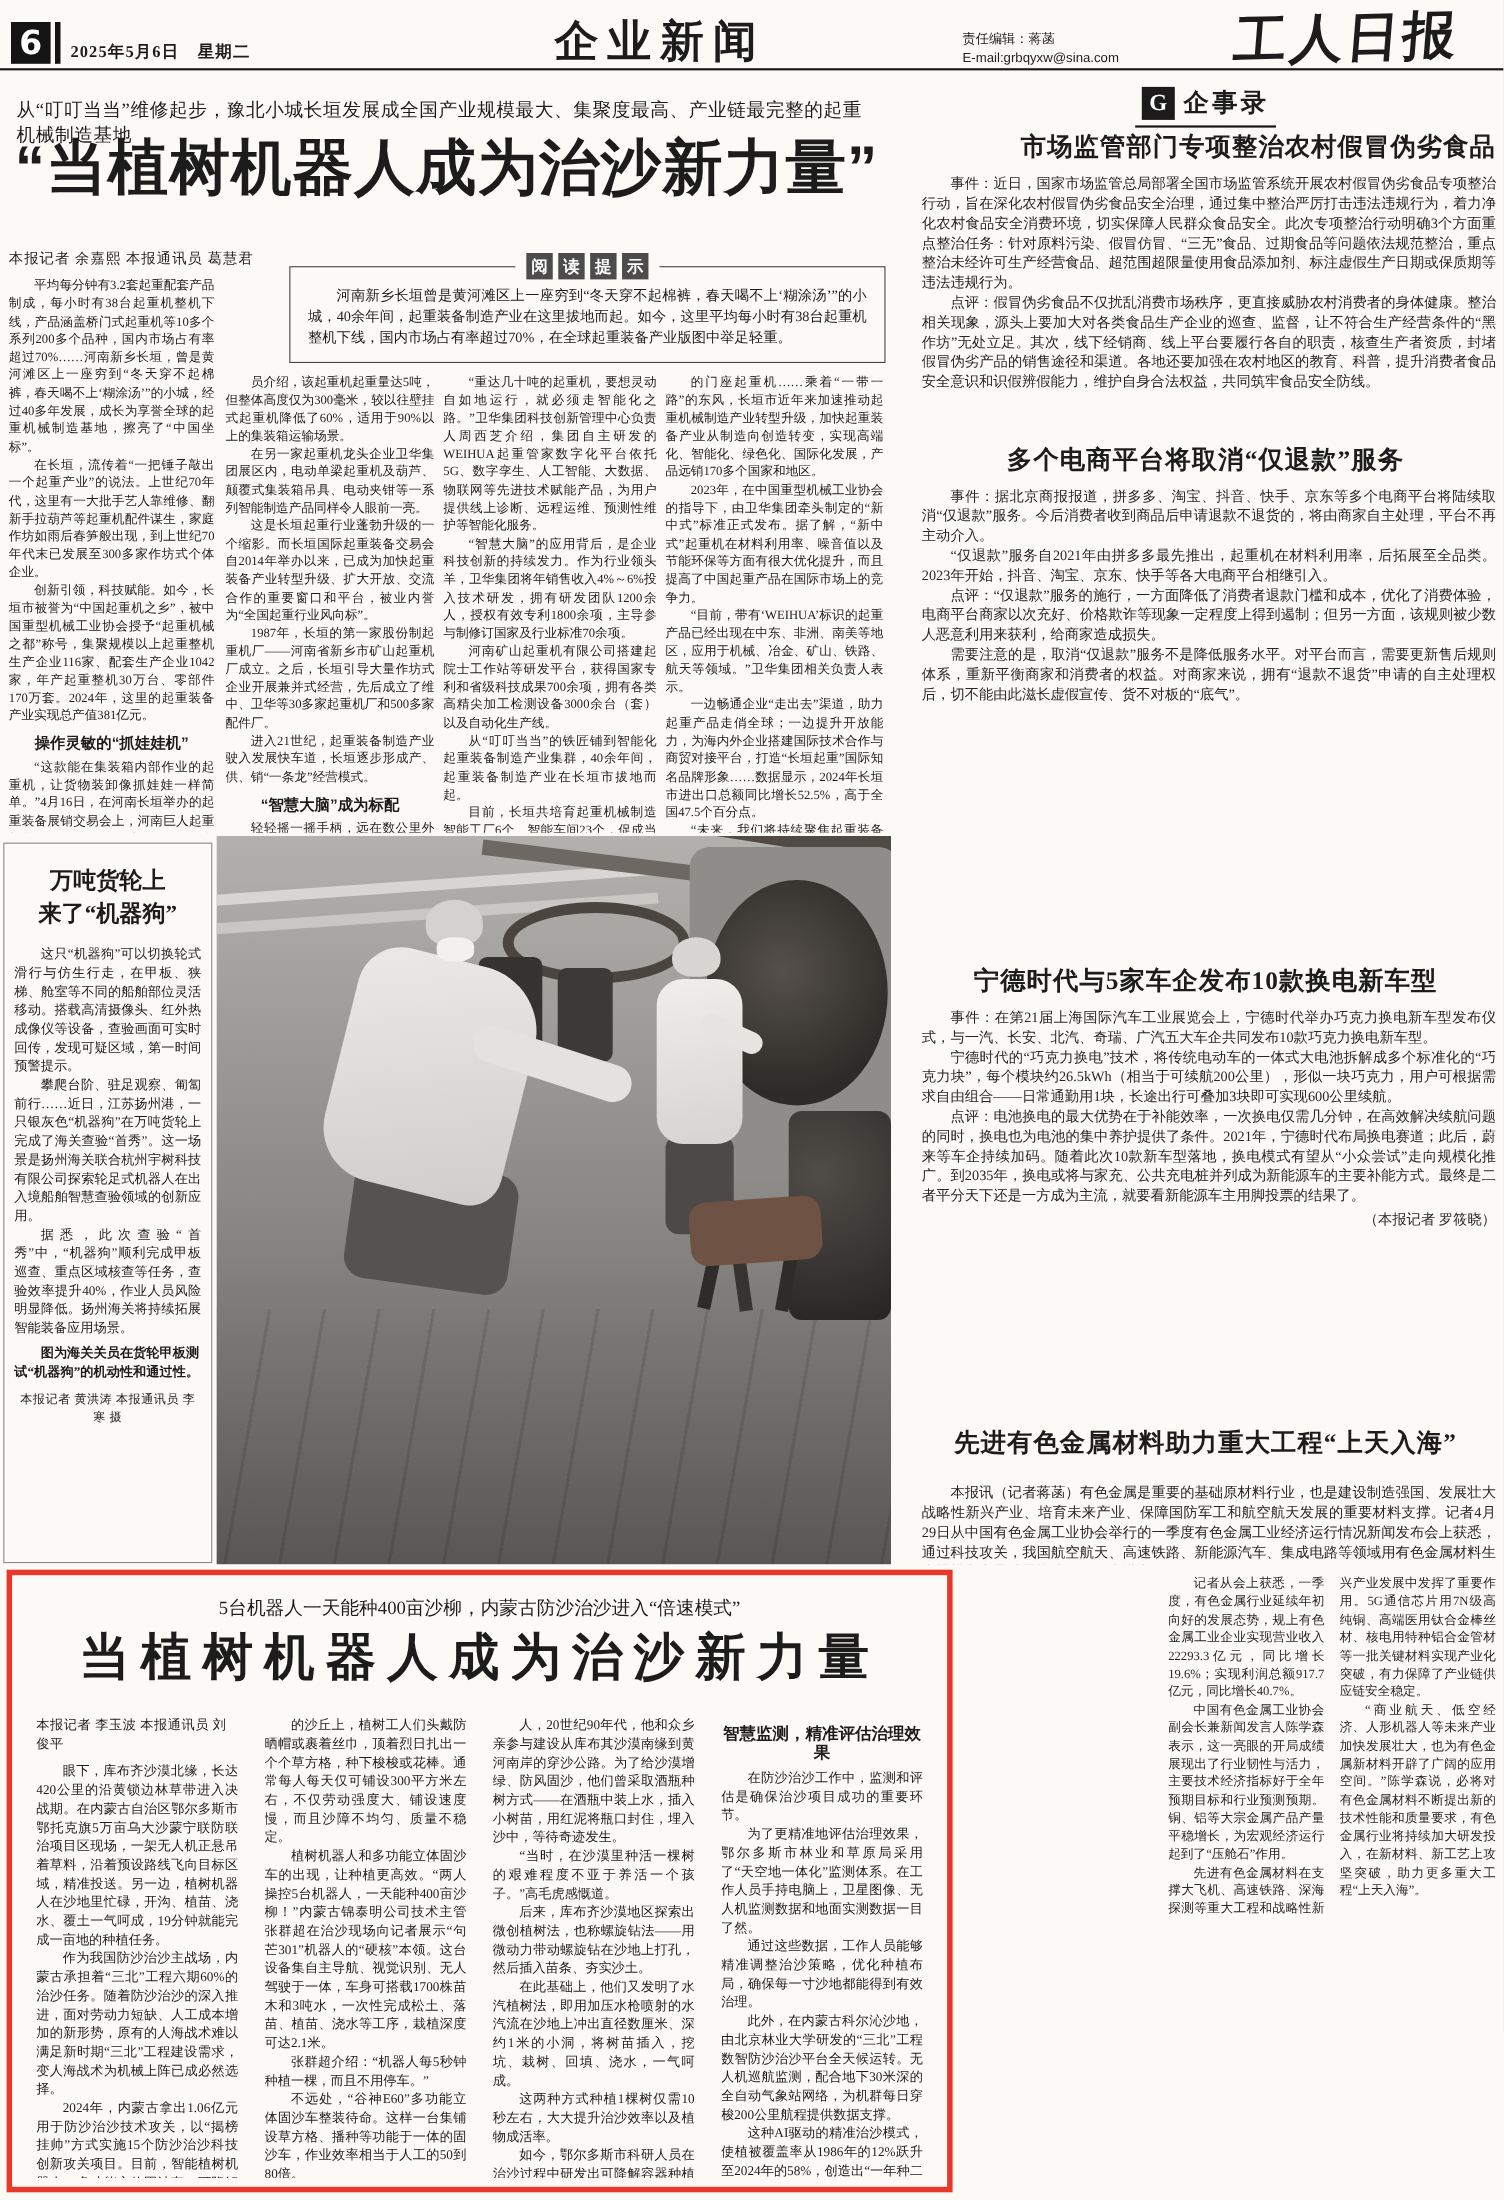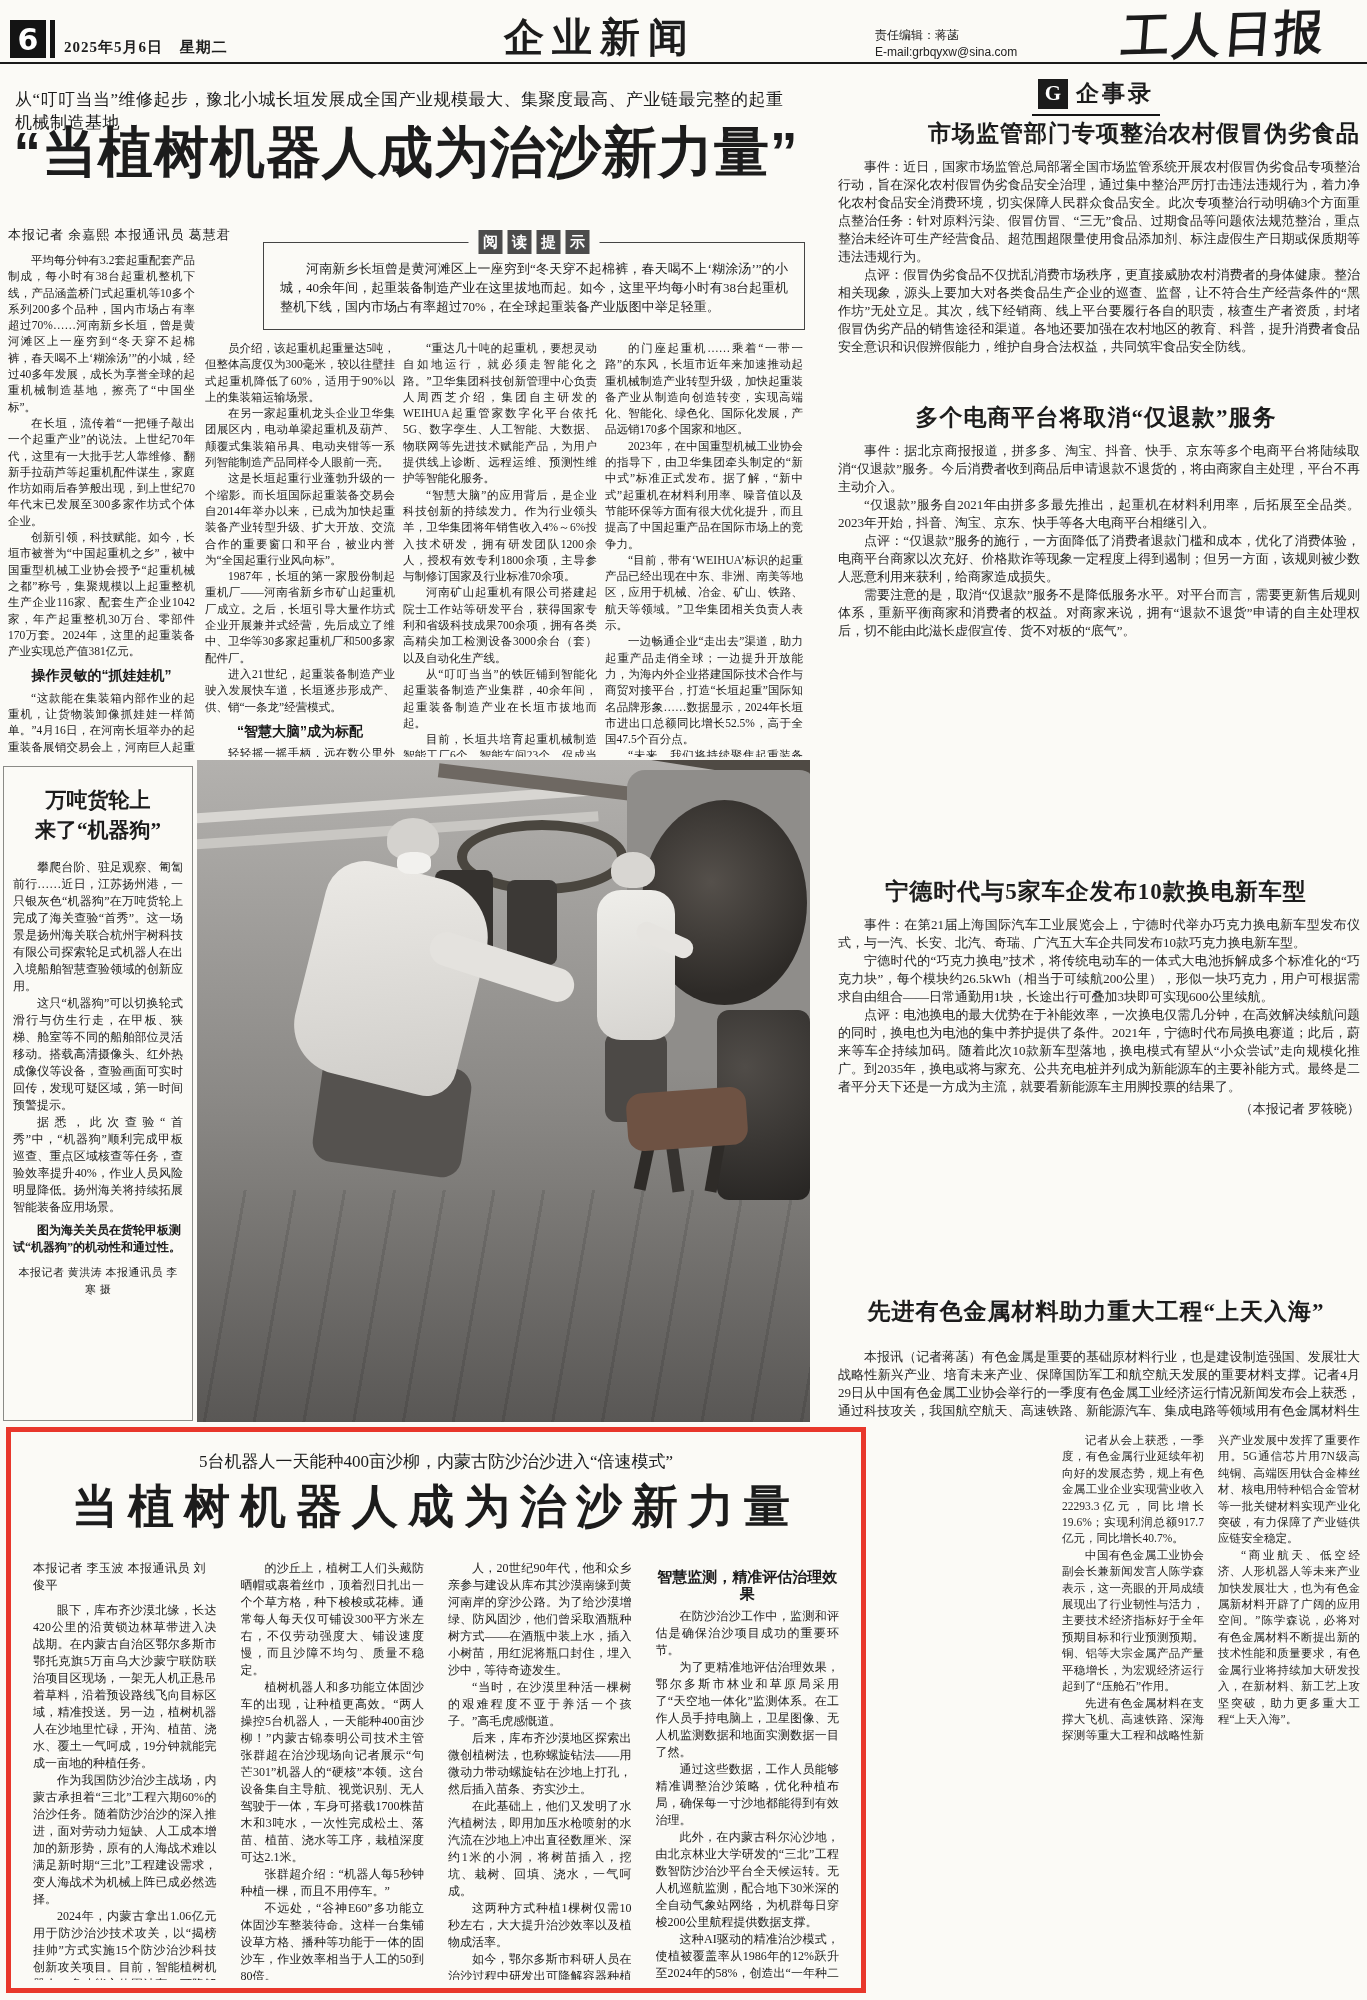--- a/index.html
+++ b/index.html
@@ -175,22 +175,22 @@
       <div class="blk blk-p">一边畅通企业“走出去”渠道，助力起重产品走俏全球；一边提升开放能力，为海内外企业搭建国际技术合作与商贸对接平台，打造“长垣起重”国际知名品牌形象……数据显示，2024年长垣市进出口总额同比增长52.5%，高于全国47.5个百分点。</div>
       <div class="blk blk-p">“未来，我们将持续聚焦起重装备制造产业补链强链延链重点环节，加快起重装备智能化、制造服务化、生产绿色化、管理网络化、配套本地化发展，叫响‘长垣起重’国际品牌。”长垣市相关负责人表示。</div>
     </div>
 
   <div class="abs ncol" id="sidebar">
     <div class="head">
       <div>万吨货轮上</div>
       <div>来了“机器狗”</div>
     </div>
     <div>
+        <div class="blk blk-p">这只“机器狗”可以切换轮式滑行与仿生行走，在甲板、狭梯、舱室等不同的船舶部位灵活移动。搭载高清摄像头、红外热成像仪等设备，查验画面可实时回传，发现可疑区域，第一时间预警提示。</div>
         <div class="blk blk-p">攀爬台阶、驻足观察、匍匐前行……近日，江苏扬州港，一只银灰色“机器狗”在万吨货轮上完成了海关查验“首秀”。这一场景是扬州海关联合杭州宇树科技有限公司探索轮足式机器人在出入境船舶智慧查验领域的创新应用。</div>
-        <div class="blk blk-p">这只“机器狗”可以切换轮式滑行与仿生行走，在甲板、狭梯、舱室等不同的船舶部位灵活移动。搭载高清摄像头、红外热成像仪等设备，查验画面可实时回传，发现可疑区域，第一时间预警提示。</div>
         <div class="blk blk-p">据悉，此次查验“首秀”中，“机器狗”顺利完成甲板巡查、重点区域核查等任务，查验效率提升40%，作业人员风险明显降低。扬州海关将持续拓展智能装备应用场景。</div>
         <div class="blk blk-cap">图为海关关员在货轮甲板测试“机器狗”的机动性和通过性。</div>
         <div class="blk blk-by">本报记者 黄洪涛 本报通讯员 李寒 摄</div>
       </div>
   </div>
 
   <div class="abs" id="photo">
     <div class="ph" id="ph-rail"></div>
     <div class="ph" id="ph-boom"></div>
     <div class="ph" id="ph-boom2"></div>

